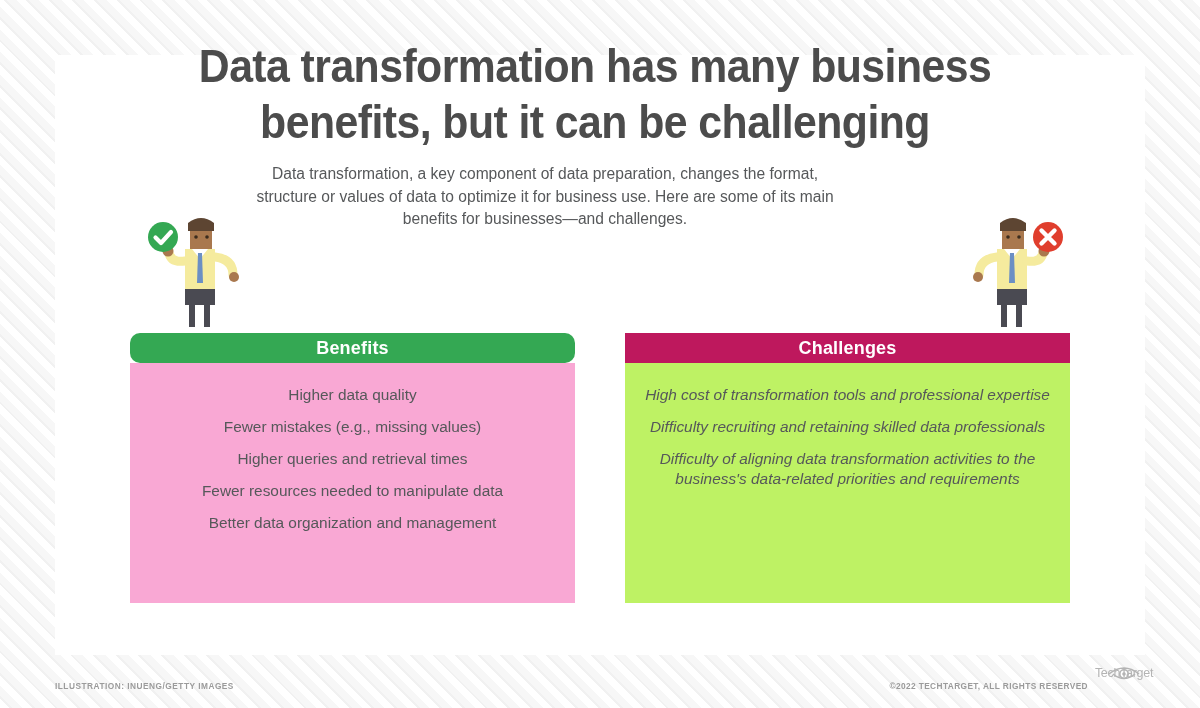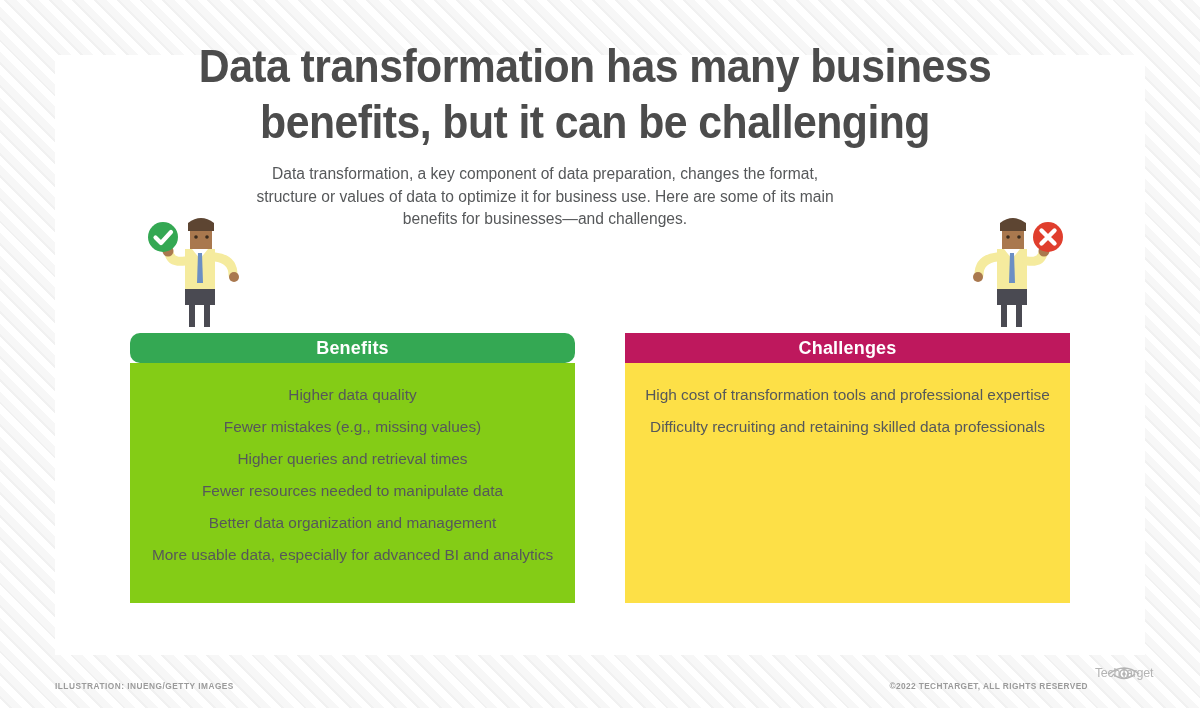--- a/index.html
+++ b/index.html
@@ -72,22 +72,22 @@
     font-size: 18px;
     letter-spacing: 0.2px;
   }
   .head-green { background: #34a853; border-radius: 10px; }
   .head-red   { background: #be185d; }
 
   .panel-body {
     height: 240px;
     padding: 22px 18px 0 18px;
   }
-  .body-green { background: #84cc16; }
-  .body-red   { background: #fde047; }
+  .body-green { background: #f9a8d4; }
+  .body-red   { background: #bef264; font-style: italic; }
 
   .item {
     text-align: center;
     color: #56585a;
     font-size: 15.4px;
     line-height: 20px;
     margin-bottom: 12px;
   }
   .panel-right .item { margin-bottom: 12px; }
 
@@ -195,29 +195,29 @@
 </div>
 
 <div class="panel panel-left">
   <div class="panel-head head-green">Benefits</div>
   <div class="panel-body body-green">
     <div class="item">Higher data quality</div>
     <div class="item">Fewer mistakes (e.g., missing values)</div>
     <div class="item">Higher queries and retrieval times</div>
     <div class="item">Fewer resources needed to manipulate data</div>
     <div class="item">Better data organization and management</div>
-    <div class="item">More usable data, especially for advanced BI and analytics</div>
   </div>
 </div>
 
 <div class="panel panel-right">
   <div class="panel-head head-red">Challenges</div>
   <div class="panel-body body-red">
     <div class="item">High cost of transformation tools and professional expertise</div>
     <div class="item">Difficulty recruiting and retaining skilled data professionals</div>
+    <div class="item">Difficulty of aligning data transformation activities to the business's data-related priorities and requirements</div>
   </div>
 </div>
 
 <div class="footer-left">ILLUSTRATION: INUENG/GETTY IMAGES</div>
 <div class="footer-right">©2022 TECHTARGET, ALL RIGHTS RESERVED</div>
 <div class="tt-logo">
   <svg viewBox="0 0 62 20" width="62" height="20" style="position:absolute;left:0;top:0;" aria-hidden="true">
     <path d="M16 12 Q31 0 46 12" stroke="#b4b4b4" stroke-width="1.6" fill="none"></path>
     <path d="M20 12 Q31 21 42 12" stroke="#b4b4b4" stroke-width="1.6" fill="none"></path>
     <circle cx="31" cy="12" r="4.2" fill="none" stroke="#b4b4b4" stroke-width="1.6"></circle>

